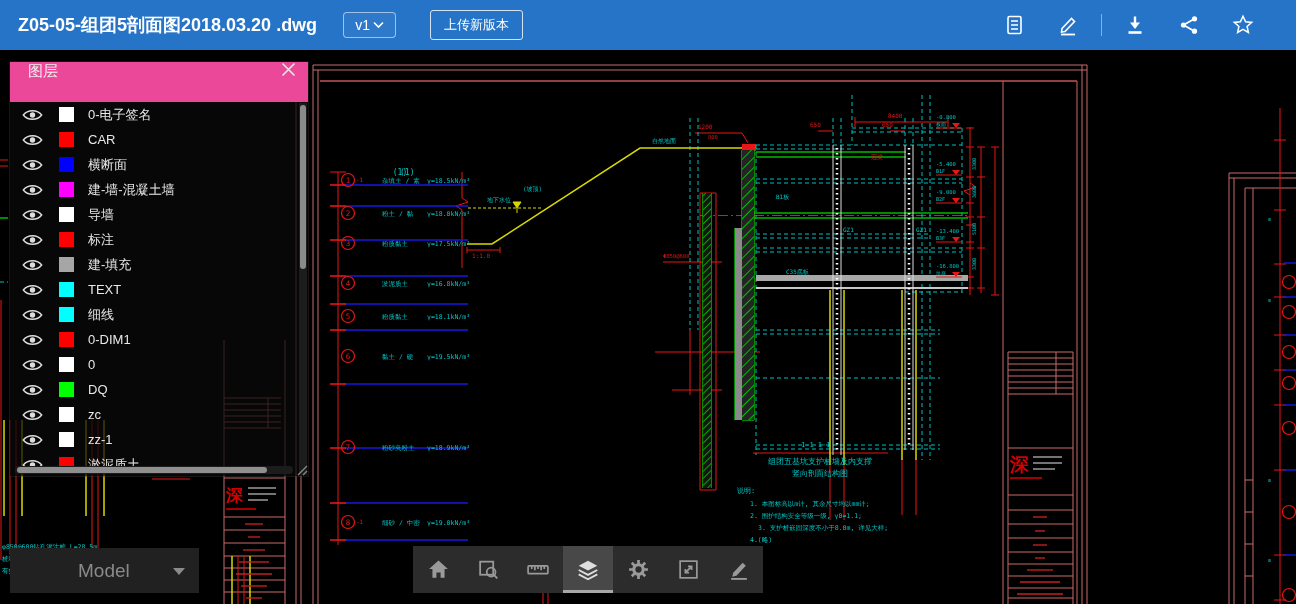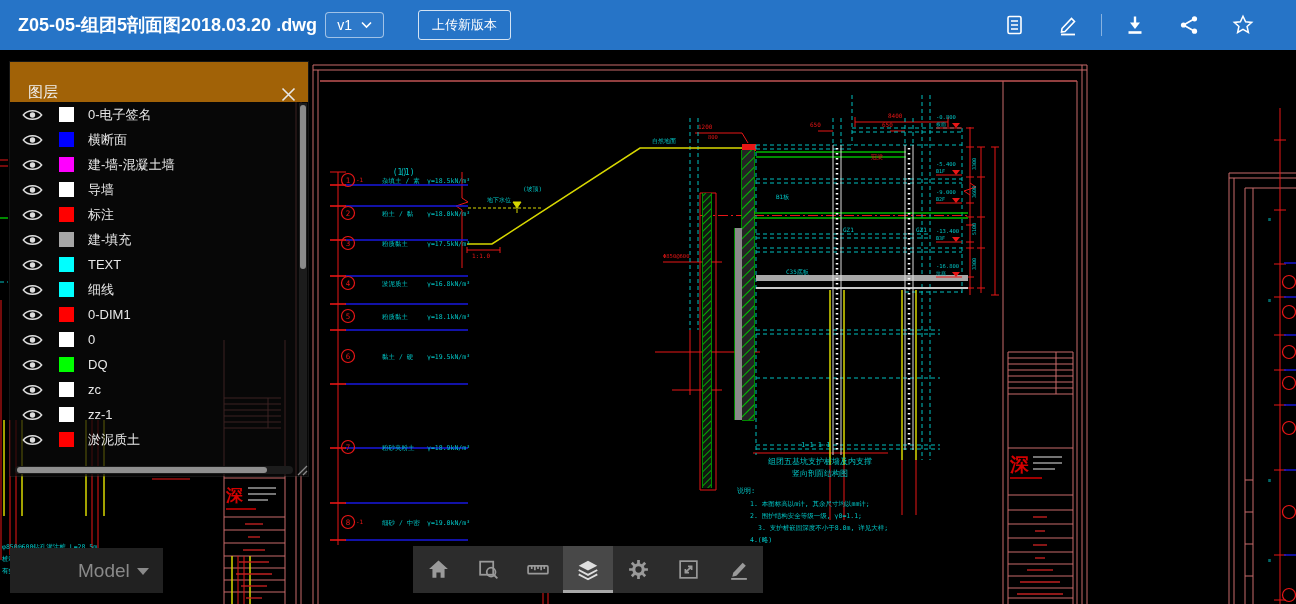--- a/index.html
+++ b/index.html
@@ -1,44 +1,44 @@
 <!DOCTYPE html>
 <html><head>
 <meta charset="utf-8">
 <style>
   html,body{margin:0;padding:0;width:1296px;height:604px;background:#000;overflow:hidden;
     font-family:"Liberation Sans","DejaVu Sans",sans-serif;}
   
   .hdr{position:absolute;left:0;top:0;width:1296px;height:50px;background:#2674c7;
     display:flex;align-items:center;z-index:40;}
   .hdr-title{color:#fff;font-size:18px;font-weight:700;margin-left:18px;white-space:nowrap;}
-  .ver-box{margin-left:8px;display:flex;align-items:center;gap:9px;color:#fff;font-size:14px;
+  .ver-box{margin-left:26px;display:flex;align-items:center;gap:3px;color:#fff;font-size:14px;
     border:1px solid rgba(255,255,255,.55);border-radius:4px;padding:4px 11px;cursor:pointer;background:rgba(255,255,255,.04);}
   .upload-btn{margin-left:34px;color:#fff;font-size:13px;border:1px solid rgba(255,255,255,.8);
     border-radius:3px;padding:5px 13px;background:transparent;cursor:pointer;}
   .hdr-right{margin-left:auto;display:flex;align-items:center;gap:0;margin-right:26px;}
   .hicon{width:54px;display:flex;justify-content:center;cursor:pointer;}
   .hdr-div{width:1px;height:22px;background:rgba(255,255,255,.45);margin:0 6px;}
   
   .panel{position:absolute;left:10px;top:62px;width:298px;height:414px;z-index:30;
     background:rgba(10,10,10,.74);box-shadow:0 0 0 1px rgba(60,60,60,.35);}
-  .panel-hdr{height:40px;background:#a16207;display:flex;align-items:flex-end;}
+  .panel-hdr{height:40px;background:#ec4899;display:flex;align-items:flex-start;}
   .panel-title{color:#f0f0f0;font-size:15px;margin-left:18px;}
   .panel-close{margin-left:auto;margin-right:12px;cursor:pointer;display:flex;}
   .lyr-row{height:25px;display:flex;align-items:center;padding-left:12px;}
   .lyr-eye{width:22px;display:flex;cursor:pointer;}
   .lyr-sw{width:15px;height:15px;margin-left:15px;flex:none;cursor:pointer;}
   .lyr-name{margin-left:14px;color:#e8e8e8;font-size:13px;white-space:nowrap;}
   .vsb{position:absolute;right:1px;top:41px;width:8px;height:372px;background:#1c1c1c;}
   .vsb-thumb{position:absolute;left:1px;top:2px;width:6px;height:164px;background:#8a8a8a;border-radius:3px;}
   .hsb{position:absolute;left:5px;bottom:2px;width:278px;height:8px;background:#1c1c1c;border-radius:4px;}
   .hsb-thumb{position:absolute;left:2px;top:1px;width:250px;height:6px;background:#8f8f8f;border-radius:3px;}
   .rsz{position:absolute;right:0;bottom:0;width:13px;height:13px;cursor:nwse-resize;}
   
-  .modelbar{position:absolute;left:10px;top:548px;width:153px;height:45px;background:#212121;
+  .modelbar{position:absolute;left:10px;top:548px;width:189px;height:45px;background:#212121;
     display:flex;align-items:center;z-index:35;cursor:pointer;}
   .model-lbl{color:#8a8a8a;font-size:19px;margin-left:68px;}
   .model-caret{position:absolute;right:14px;top:20px;width:0;height:0;
     border-left:6px solid transparent;border-right:6px solid transparent;border-top:7px solid #8a8a8a;}
   
   .tbar{position:absolute;left:413px;top:546px;height:47px;display:flex;background:#2c2c2c;z-index:35;}
   .tbtn{width:50px;height:47px;display:flex;align-items:center;justify-content:center;
     color:#9a9a9a;cursor:pointer;position:relative;}
   .tbtn.active{background:#484848;color:#dedede;}
   .tbtn.active::after{content:"";position:absolute;left:0;bottom:0;width:100%;height:3px;background:#a8a8a8;}
@@ -370,20 +370,30 @@
      <span class="lyr-sw" style="background:#ffffff"></span>
      <span class="lyr-name">0-电子签名</span>
       </div>
       <div class="lyr-row">
         <span class="lyr-eye">
        <svg width="21" height="14" viewBox="0 0 24 16">
          <path d="M1.5 8 C6.5 1.5 17.5 1.5 22.5 8 C17.5 14.5 6.5 14.5 1.5 8 Z" fill="none" stroke="#dcdcdc" stroke-width="1.6"></path>
          <circle cx="12" cy="8" r="3.1" fill="#dcdcdc"></circle>
        </svg>
         </span>
+     <span class="lyr-sw" style="background:#ff0000"></span>
+     <span class="lyr-name">CAR</span>
+      </div>
+      <div class="lyr-row">
+        <span class="lyr-eye">
+       <svg width="21" height="14" viewBox="0 0 24 16">
+         <path d="M1.5 8 C6.5 1.5 17.5 1.5 22.5 8 C17.5 14.5 6.5 14.5 1.5 8 Z" fill="none" stroke="#dcdcdc" stroke-width="1.6"></path>
+         <circle cx="12" cy="8" r="3.1" fill="#dcdcdc"></circle>
+       </svg>
+        </span>
      <span class="lyr-sw" style="background:#0000ff"></span>
      <span class="lyr-name">横断面</span>
       </div>
       <div class="lyr-row">
         <span class="lyr-eye">
        <svg width="21" height="14" viewBox="0 0 24 16">
          <path d="M1.5 8 C6.5 1.5 17.5 1.5 22.5 8 C17.5 14.5 6.5 14.5 1.5 8 Z" fill="none" stroke="#dcdcdc" stroke-width="1.6"></path>
          <circle cx="12" cy="8" r="3.1" fill="#dcdcdc"></circle>
        </svg>
         </span>

